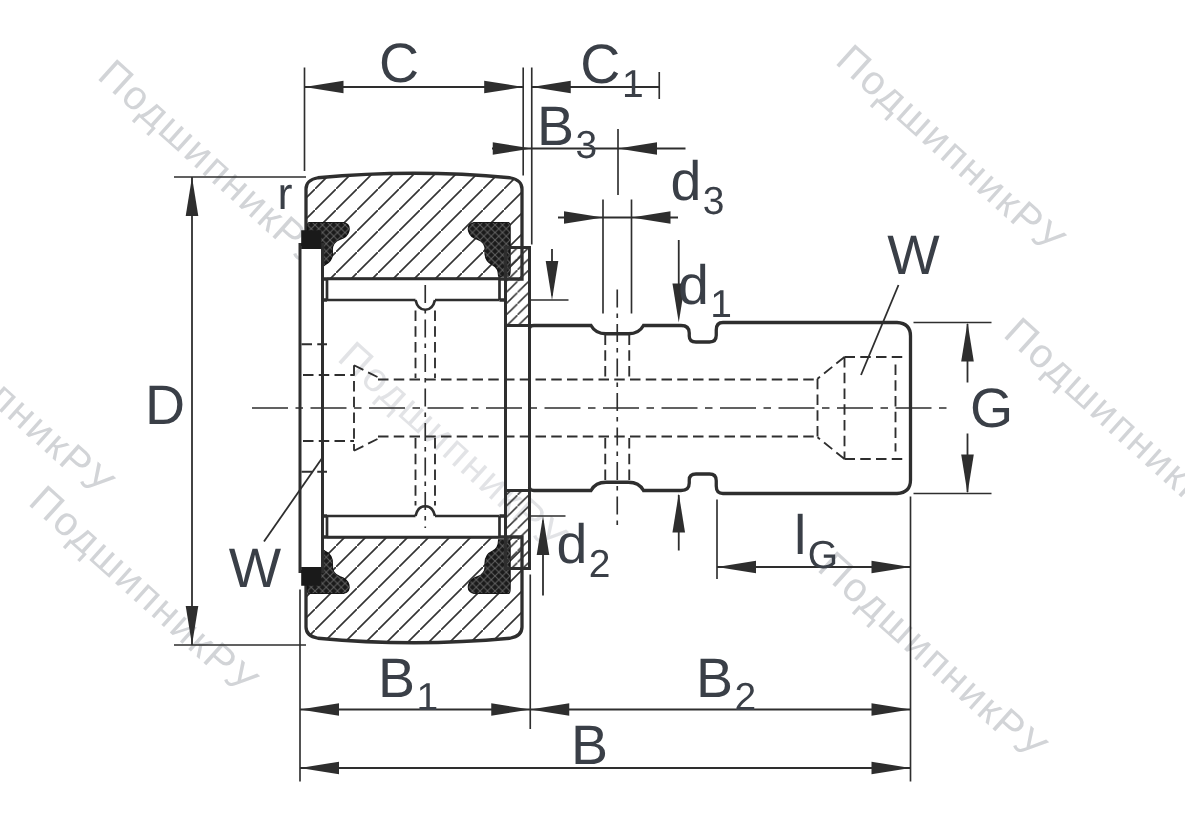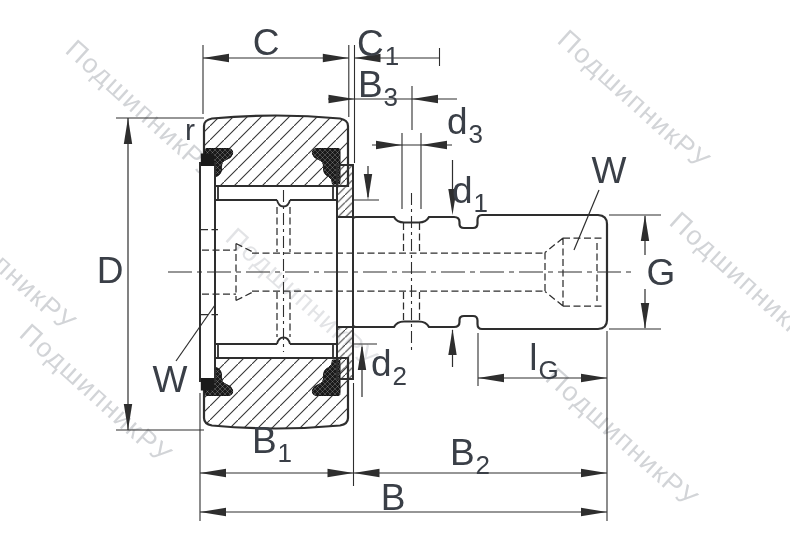--- a/index.html
+++ b/index.html
@@ -182,27 +182,27 @@
       <path d="M353.5,473 L379.5,468.8 L379.5,477.2 Z"></path>
       <path d="M607,473 L581,468.8 L581,477.2 Z"></path>
 
       <path d="M200,512 L226,507.8 L226,516.2 Z"></path>
       <path d="M607,512 L581,507.8 L581,516.2 Z"></path>
     </g>
   </svg>
 
   <div class="dim-label small" style="left:190px;top:130px"><span>r</span></div>
   <div class="dim-label" style="left:266px;top:42px"><span>C</span></div>
-  <div class="dim-label" style="left:378px;top:43px"><span>C</span><span class="sub">1</span></div>
+  <div class="dim-label" style="left:408px;top:43px"><span>C</span><span class="sub">1</span></div>
   <div class="dim-label" style="left:378px;top:84px"><span>B</span><span class="sub">3</span></div>
   <div class="dim-label" style="left:465px;top:121px"><span>d</span><span class="sub">3</span></div>
   <div class="dim-label" style="left:470px;top:190px"><span>d</span><span class="sub">1</span></div>
   <div class="dim-label" style="left:609px;top:170px"><span>W</span></div>
   <div class="dim-label" style="left:110px;top:270px"><span>D</span></div>
   <div class="dim-label" style="left:661px;top:272px"><span>G</span></div>
   <div class="dim-label" style="left:170px;top:379px"><span>W</span></div>
   <div class="dim-label" style="left:389px;top:363px"><span>d</span><span class="sub">2</span></div>
   <div class="dim-label" style="left:544px;top:357px"><span>l</span><span class="sub">G</span></div>
-  <div class="dim-label" style="left:272px;top:440px"><span>B</span><span class="sub">1</span></div>
-  <div class="dim-label" style="left:470px;top:452px"><span>B</span><span class="sub">2</span></div>
+  <div class="dim-label" style="left:272px;top:452px"><span>B</span><span class="sub">1</span></div>
+  <div class="dim-label" style="left:484px;top:452px"><span>B</span><span class="sub">2</span></div>
   <div class="dim-label" style="left:393px;top:497px"><span>B</span></div>
 
 </div>
 
 </body></html>

